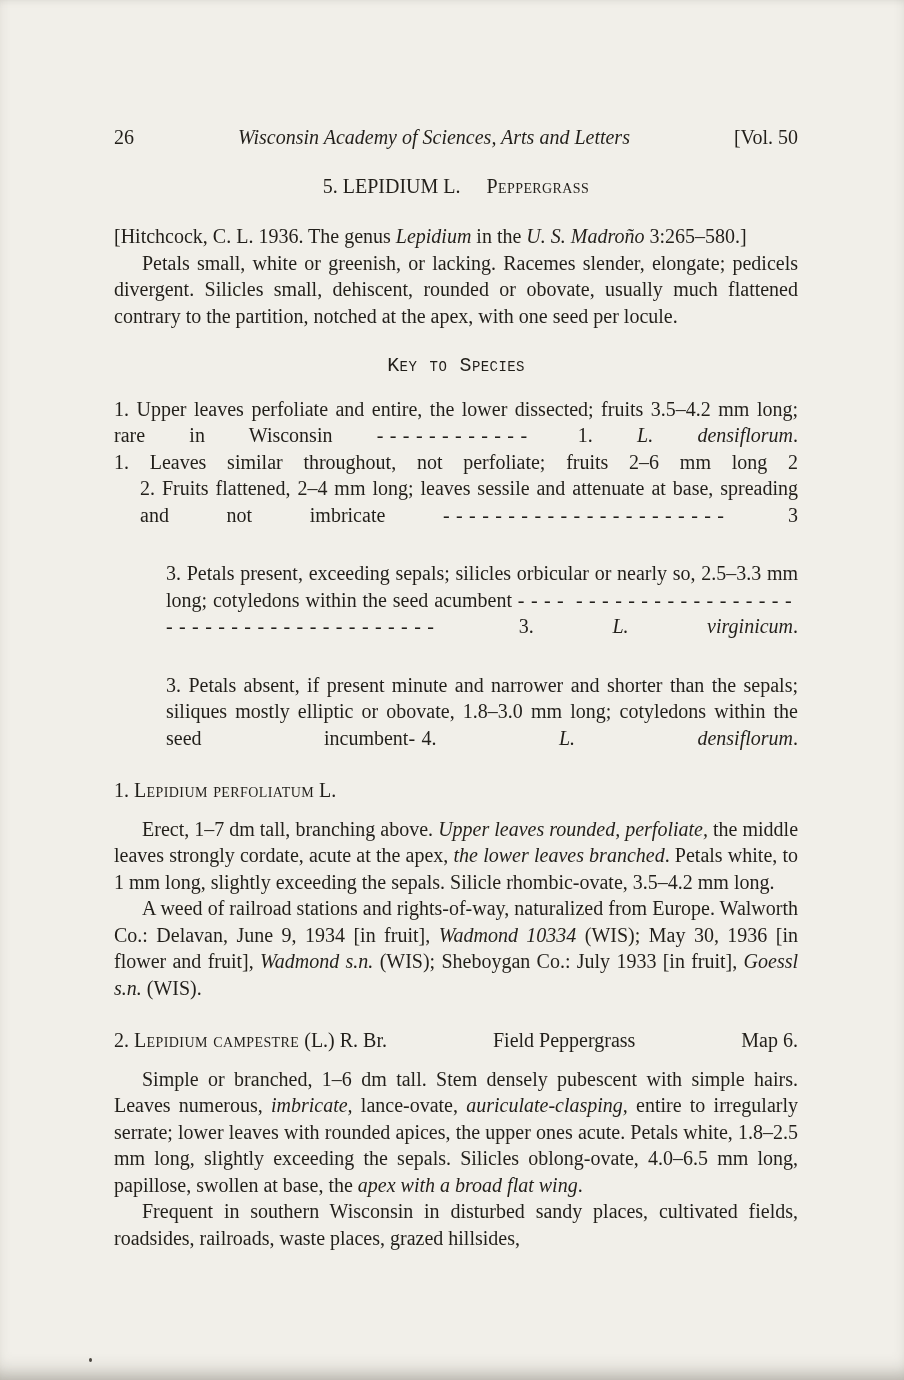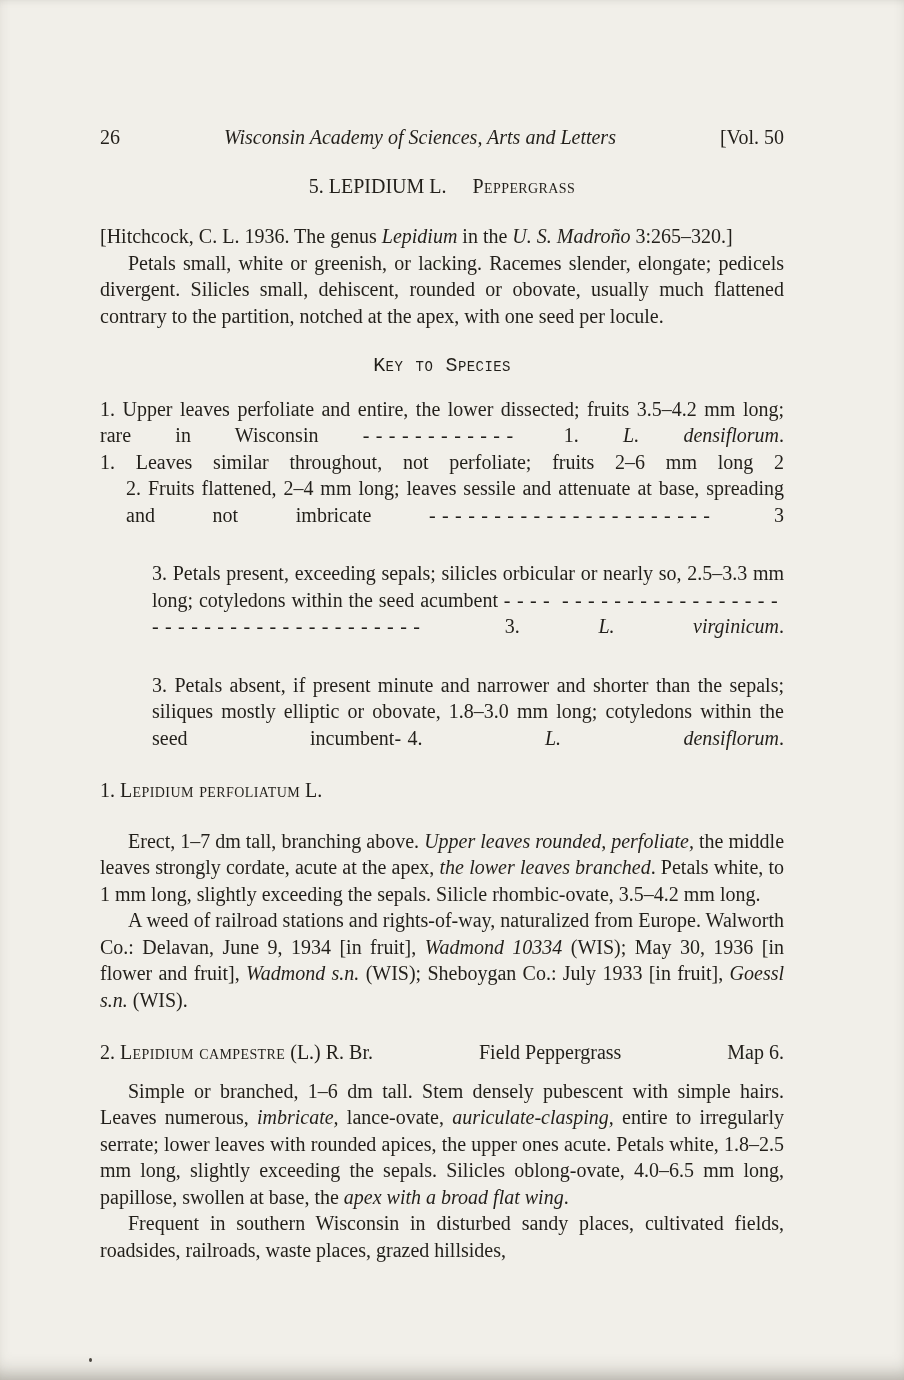--- a/index.html
+++ b/index.html
@@ -11,21 +11,21 @@
     position: relative;
     background: #f1efe9;
     color: #221f1a;
     font-family: "Liberation Serif", "DejaVu Serif", serif;
     overflow: hidden;
     box-shadow: inset 0 -16px 20px -12px rgba(80,75,65,.45),
                 inset 0 6px 10px -8px rgba(110,105,95,.30);
   }
   .content {
     position: absolute;
-    left: 100px;
+    left: 114px;
     top: 124px;
     width: 684px;
     font-size: 20px;
     line-height: 26.5px;
     text-align: justify;
   }
   .header-row {
     display: flex;
     justify-content: space-between;
     align-items: baseline;
@@ -37,21 +37,21 @@
   .title-gap { display: inline-block; width: 26px; }
   .sc { font-variant: small-caps; letter-spacing: .4px; }
   .it { font-style: italic; }
   .ld { letter-spacing: .32em; }
   p.noindent { text-indent: 0; }
   p.indent { text-indent: 28px; }
   .key-heading { text-align: center; margin: 24px 0 16px 0; font-family: Liberation Mono, monospace; }
   .key-entry { text-align: justify; text-align-last: justify; }
   .key-entry.lvl2 { padding-left: 26px; }
   .key-entry.lvl3 { padding-left: 52px; margin-top: 32px; }
-  .species-heading { margin: 26px 0 24px 0; text-align: left; text-indent: 0; }
+  .species-heading { margin: 26px 0 12px 0; text-align: left; text-indent: 0; }
   .species-heading-row {
     display: flex;
     justify-content: space-between;
     align-items: baseline;
     margin: 26px 0 12px 0;
   }
   .scan-speck {
     position: absolute;
     left: 89px;
     top: 1358px;
@@ -70,21 +70,21 @@
     <div class="header-row">
       <span>26</span>
       <span class="journal">Wisconsin Academy of Sciences, Arts and Letters</span>
       <span>[Vol. 50</span>
     </div>
 
     <div class="section-title">
       <span>5. LEPIDIUM L.</span><span class="title-gap"></span><span class="sc">Peppergrass</span>
     </div>
 
-    <p class="noindent"><span>[Hitchcock, C. L. 1936. The genus </span><span class="it">Lepidium</span><span> in the </span><span class="it">U. S. Madroño</span><span> 3:265–320.]</span></p>
+    <p class="noindent"><span>[Hitchcock, C. L. 1936. The genus </span><span class="it">Lepidium</span><span> in the </span><span class="it">U. S. Madroño</span><span> 3:265–580.]</span></p>
 
     <p class="indent"><span>Petals small, white or greenish, or lacking. Racemes slender, elongate; pedicels divergent. Silicles small, dehiscent, rounded or obovate, usually much flattened contrary to the partition, notched at the apex, with one seed per locule.</span></p>
 
     <div class="key-heading sc">Key to Species</div>
 
     <p class="key-entry"><span>1. Upper leaves perfoliate and entire, the lower dissected; fruits 3.5–4.2 mm long; rare in Wisconsin </span><span class="ld">------------</span><span> 1. </span><span class="it">L. densiflorum</span><span>.</span></p>
     <p class="key-entry"><span>1. Leaves similar throughout, not perfoliate; fruits 2–6 mm long</span><span>  2</span></p>
     <p class="key-entry lvl2"><span>2. Fruits flattened, 2–4 mm long; leaves sessile and attenuate at base, spreading and not imbricate </span><span class="ld">----------------------</span><span> 3</span></p>
     <p class="key-entry lvl3"><span>3. Petals present, exceeding sepals; silicles orbicular or nearly so, 2.5–3.3 mm long; cotyledons within the seed acumbent </span><span class="ld">----</span><span> </span><span class="ld">--------------------------------------</span><span> 3. </span><span class="it">L. virginicum</span><span>.</span></p>
     <p class="key-entry lvl3"><span>3. Petals absent, if present minute and narrower and shorter than the sepals; siliques mostly elliptic or obovate, 1.8–3.0 mm long; cotyledons within the seed incumbent</span><span class="ld">-</span><span>4. </span><span class="it">L. densiflorum</span><span>.</span></p>

